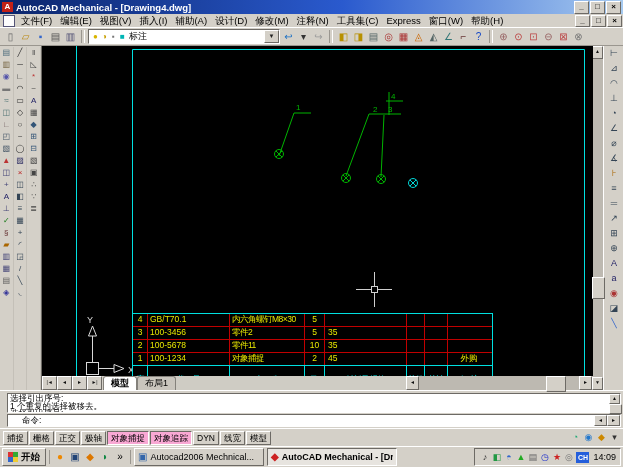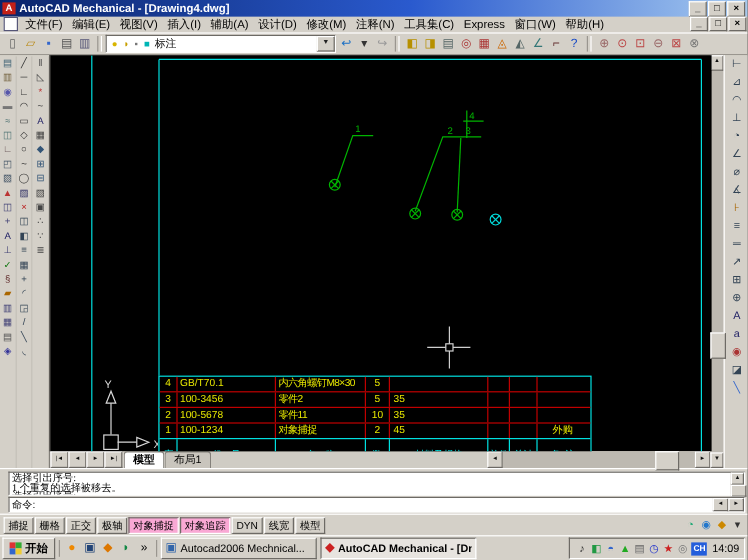--- a/index.html
+++ b/index.html
@@ -10,21 +10,21 @@
   
   .titlebar{height:14px;flex:0 0 14px;background:linear-gradient(90deg,#0a246a,#2a5ace 55%,#a6caf0);
             display:flex;align-items:center;gap:3px;padding:0 2px;color:#fff;font-weight:bold;font-size:9.5px}
   .appicon{width:11px;height:10px;background:#c22017;color:#fff;font-size:8px;line-height:10px;text-align:center;font-weight:bold;flex:0 0 11px}
   .title{white-space:nowrap;overflow:hidden}
   .winbtns{margin-left:auto;display:flex;gap:1px}
   .wbtn{width:13px;height:11px;background:#d4d0c8;color:#000;font-size:8px;line-height:10px;text-align:center;
         border:1px solid;border-color:#fff #6d6a65 #6d6a65 #fff;font-weight:bold}
 
   
-  .menubar{height:13px;flex:0 0 13px;display:flex;align-items:flex-start;background:#d4d0c8;font-size:9.5px;padding:0 1px}
+  .menubar{height:13px;flex:0 0 13px;display:flex;align-items:center;background:#d4d0c8;font-size:9.5px;padding:0 1px}
   .docicon{width:10px;height:10px;background:#fdfdfd;border:1px solid #557;margin:0 2px;flex:0 0 10px}
   .menus{display:flex}
   .mitem{padding:0 4px;white-space:nowrap;line-height:13px}
   .menubar .winbtns .wbtn{height:10px;line-height:9px}
 
   
   .toolbar{height:17px;flex:0 0 17px;display:flex;align-items:center;gap:1px;padding:0 3px;background:#d4d0c8;
            border-top:1px solid #fff;border-bottom:1px solid #9a968f}
   .tgroup{display:flex;align-items:center}
   .ticon{width:15px;height:15px;line-height:15px;text-align:center;font-size:10px;color:#334}
@@ -79,27 +79,27 @@
   .vtrack{flex:1;position:relative}
   .vthumb{position:absolute;top:218px;left:0;width:100%;height:20px;background:#d4d0c8;border:1px solid;border-color:#fff #6d6a65 #6d6a65 #fff}
 
   .rtb{width:20px;flex:0 0 20px;display:flex;flex-direction:column;align-items:center;background:#d4d0c8;border-left:1px solid #fff}
   .rtb .sicon{width:16px;height:15px;line-height:15px;font-size:9px}
 
   
   .cmdarea{height:38px;flex:0 0 38px;background:#d4d0c8;padding:2px 2px 1px 7px;box-sizing:border-box;display:flex;border-top:1px solid #fff}
   .cmdbox{flex:1;display:flex;flex-direction:column;min-width:0}
   .cmdhist{flex:1;display:flex;background:#fff;border:1px solid;border-color:#6d6a65 #fff #fff #6d6a65;min-height:0}
-  .cmdlines{flex:1;font-family:Liberation Serif, serif;font-size:8.5px;padding:1px 0 0 2px;overflow:hidden}
+  .cmdlines{flex:1;font-family:Liberation Sans, sans-serif;font-size:8.5px;padding:1px 0 0 2px;overflow:hidden}
   .cmdline{height:7.5px;line-height:7.5px;white-space:nowrap}
   .cmdvs{width:11px;display:flex;flex-direction:column;background:#bdb9b1}
   .cmdvs .vbtn{height:8px;flex:0 0 8px;line-height:7px}
   .cmdvs .vthumb{position:static;height:8px;flex:0 0 8px}
   .cmdinput{height:11px;flex:0 0 11px;margin-top:1px;background:#fff;border:1px solid;border-color:#6d6a65 #fff #fff #6d6a65;
-            display:flex;align-items:center;font-family:Liberation Sans, sans-serif;font-size:8.5px;padding-left:2px}
+            display:flex;align-items:center;font-family:Liberation Sans, sans-serif;font-size:8.5px;padding-left:14px}
   .cmdhs{margin-left:auto;display:flex;height:100%}
   .cmdhs .sbtnarrow{line-height:8px}
 
   
   .statusbar{height:17px;flex:0 0 17px;display:flex;align-items:center;gap:1px;padding:0 3px;background:#d4d0c8;border-top:1px solid #fff;font-size:8.5px}
   .coords{width:132px;flex:0 0 132px;height:12px;line-height:12px;padding-left:3px;color:#222;
           border:1px solid;border-color:#6d6a65 #fff #fff #6d6a65;background:#d4d0c8;white-space:nowrap;overflow:hidden}
   .stoggles{display:flex;gap:1px}
   .sbtn{height:12px;line-height:12px;padding:0 3px;background:#d4d0c8;border:1px solid;border-color:#fff #6d6a65 #6d6a65 #fff;white-space:nowrap}
   .sbtn.pressed{border-color:#6d6a65 #fff #fff #6d6a65;background:#f9a8d4}

